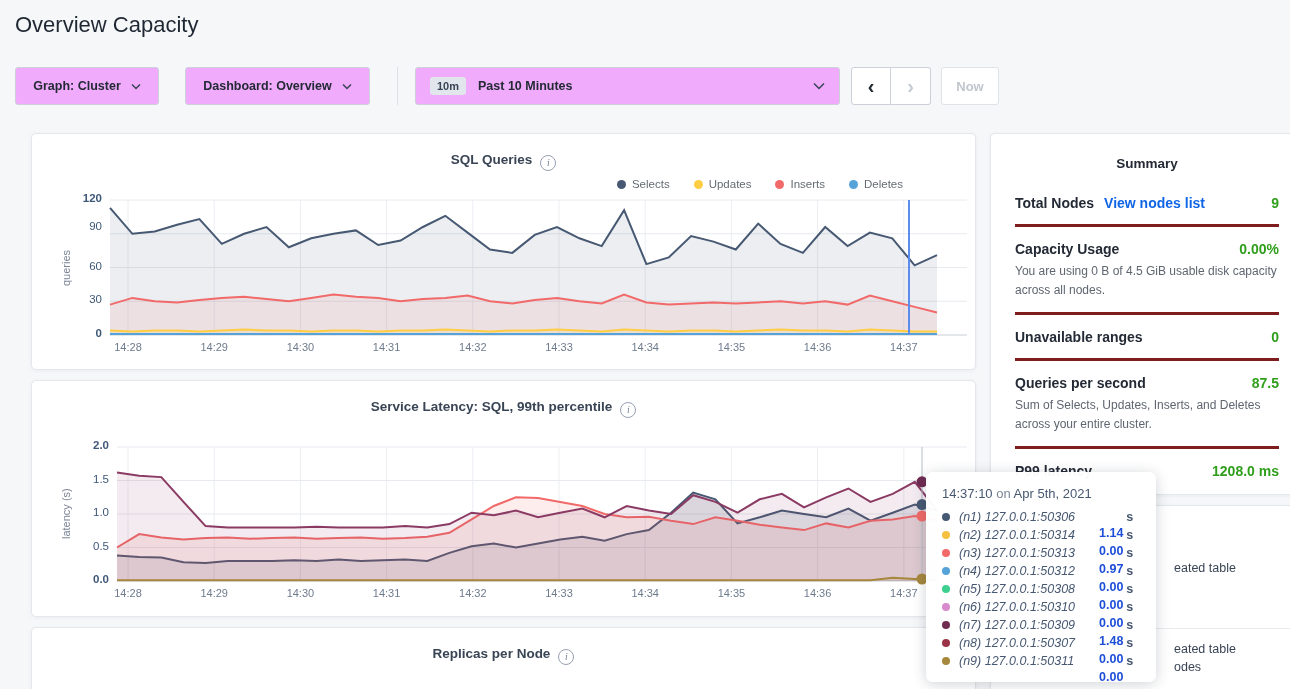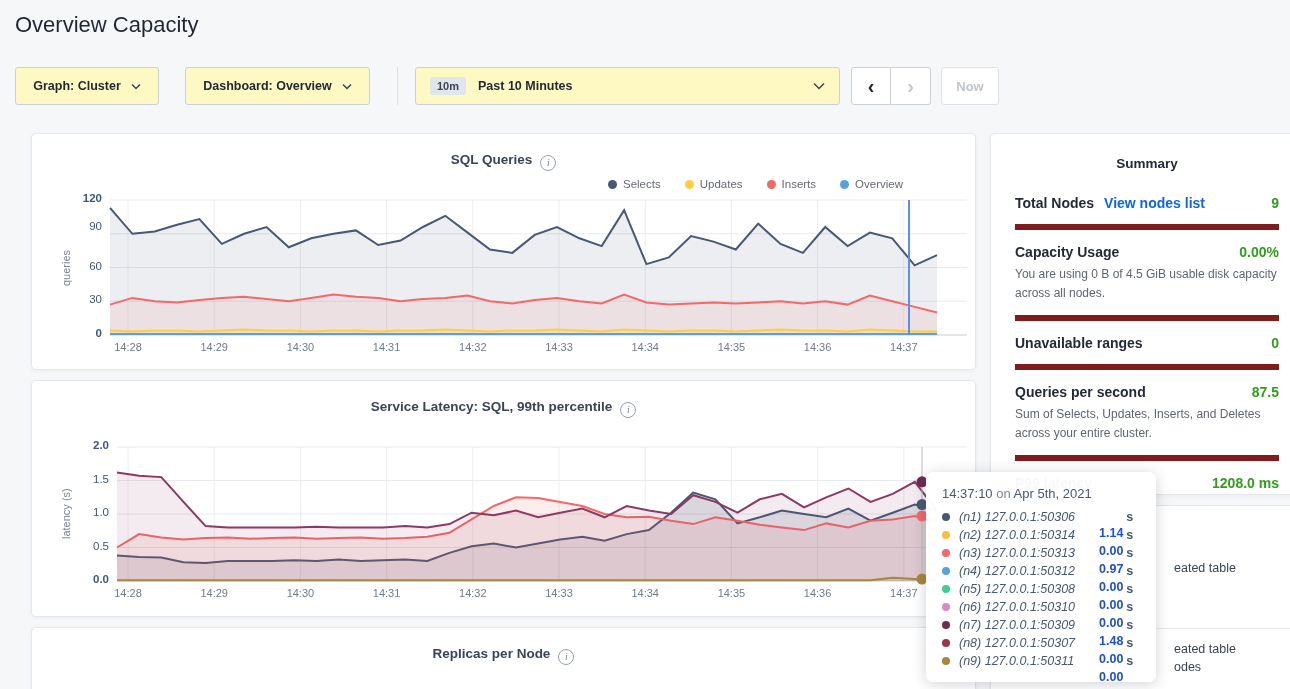--- a/index.html
+++ b/index.html
@@ -3,21 +3,21 @@
 <meta charset="utf-8">
 <style>
   * { box-sizing: border-box; margin: 0; padding: 0; }
   html,body { width:1290px; height:689px; overflow:hidden; }
   body {
     font-family:"Liberation Sans", sans-serif;
     background:#f6f7f9; color:#242a35; position:relative;
   }
   
   .page-title { position:absolute; left:15px; top:12px; font-size:22px; font-weight:500; color:#1f2732; }
-  .ctl { position:absolute; top:67px; height:38px; background:#fef9c3; border:1px solid #ccd1d9;
+  .ctl { position:absolute; top:67px; height:38px; background:#f0abfc; border:1px solid #ccd1d9;
          border-radius:3px; display:flex; align-items:center; font-size:12.5px; font-weight:bold;
          color:#242a35; cursor:pointer; }
   .ctl .chev { margin-left:10px; display:inline-flex; }
   #graph-btn { left:15px; width:144px; justify-content:center; }
   #dash-btn { left:185px; width:185px; justify-content:center; }
   .vdivider { position:absolute; left:397px; top:67px; height:38px; width:1px; background:#dde1e6; }
   #time-picker { left:415px; width:425px; padding:0 14px; justify-content:flex-start; }
   .time-badge { background:#e1e5ec; color:#394455; border-radius:3px; padding:3px 7px; font-size:11px;
                 font-weight:bold; margin-right:12px; }
   #time-picker .chev { margin-left:auto; }
@@ -52,21 +52,21 @@
   .xlab { position:absolute; width:48px; text-align:center; font-size:11px; color:#6e7b8d; }
   .ylab { position:absolute; width:40px; text-align:right; font-size:11.5px; color:#3f5878; }
   .ylab.strong { font-weight:bold; }
   .axis-name { position:absolute; writing-mode:vertical-rl; transform:rotate(180deg); font-size:11px;
                color:#7b8495; display:flex; align-items:center; justify-content:center; }
   #panel0 .axis-name { left:28px; top:66px; height:135px; }
   #panel1 .axis-name { left:28px; top:66px; height:134px; }
   
   #summary-panel { padding:16px 24px 8px; }
   .summary-heading { text-align:center; font-size:13.5px; font-weight:bold; margin:6px 0 10px; }
-  .s-row { padding:14px 0 13px; border-top:6px solid #7f1d1d; }
+  .s-row { padding:14px 0 13px; border-top:3px solid #7f1d1d; }
   .s-row.first { border-top:none; }
   .s-line { display:flex; align-items:baseline; font-size:14px; font-weight:bold; }
   .s-label { color:#242a35; }
   .s-link { color:#1065e5; margin-left:10px; cursor:pointer; text-decoration:none; }
   .s-value { margin-left:auto; color:#2f9e1b; }
   .s-desc { font-size:12px; font-weight:normal; color:#5f6670; line-height:1.55; margin-top:5px; }
   
   #hover-tooltip { position:absolute; left:926px; top:472px; width:230px; background:rgba(255,255,255,0.97);
                    border-radius:7px; box-shadow:0 2px 14px rgba(40,50,70,.22); padding:14px 16px 12px;
                    z-index:30; }
@@ -139,21 +139,21 @@
     <span class="li">
         <span class="dot" style="background: rgb(255, 205, 68);"></span>
         <span>Updates</span>
       </span>
     <span class="li">
         <span class="dot" style="background: rgb(241, 105, 105);"></span>
         <span>Inserts</span>
       </span>
     <span class="li">
         <span class="dot" style="background: rgb(85, 163, 216);"></span>
-        <span>Overview</span>
+        <span>Deletes</span>
       </span>
   </div>
   <div class="axis-name">queries</div>
   <svg class="plot" id="plot0" viewBox="0 0 857 135">
       <line x1="18" y1="0" x2="18" y2="135" stroke="#eceef2" stroke-width="1"></line>
       <line x1="104.2" y1="0" x2="104.2" y2="135" stroke="#eceef2" stroke-width="1"></line>
       <line x1="190.4" y1="0" x2="190.4" y2="135" stroke="#eceef2" stroke-width="1"></line>
       <line x1="276.6" y1="0" x2="276.6" y2="135" stroke="#eceef2" stroke-width="1"></line>
       <line x1="362.8" y1="0" x2="362.8" y2="135" stroke="#eceef2" stroke-width="1"></line>
       <line x1="449" y1="0" x2="449" y2="135" stroke="#eceef2" stroke-width="1"></line>

